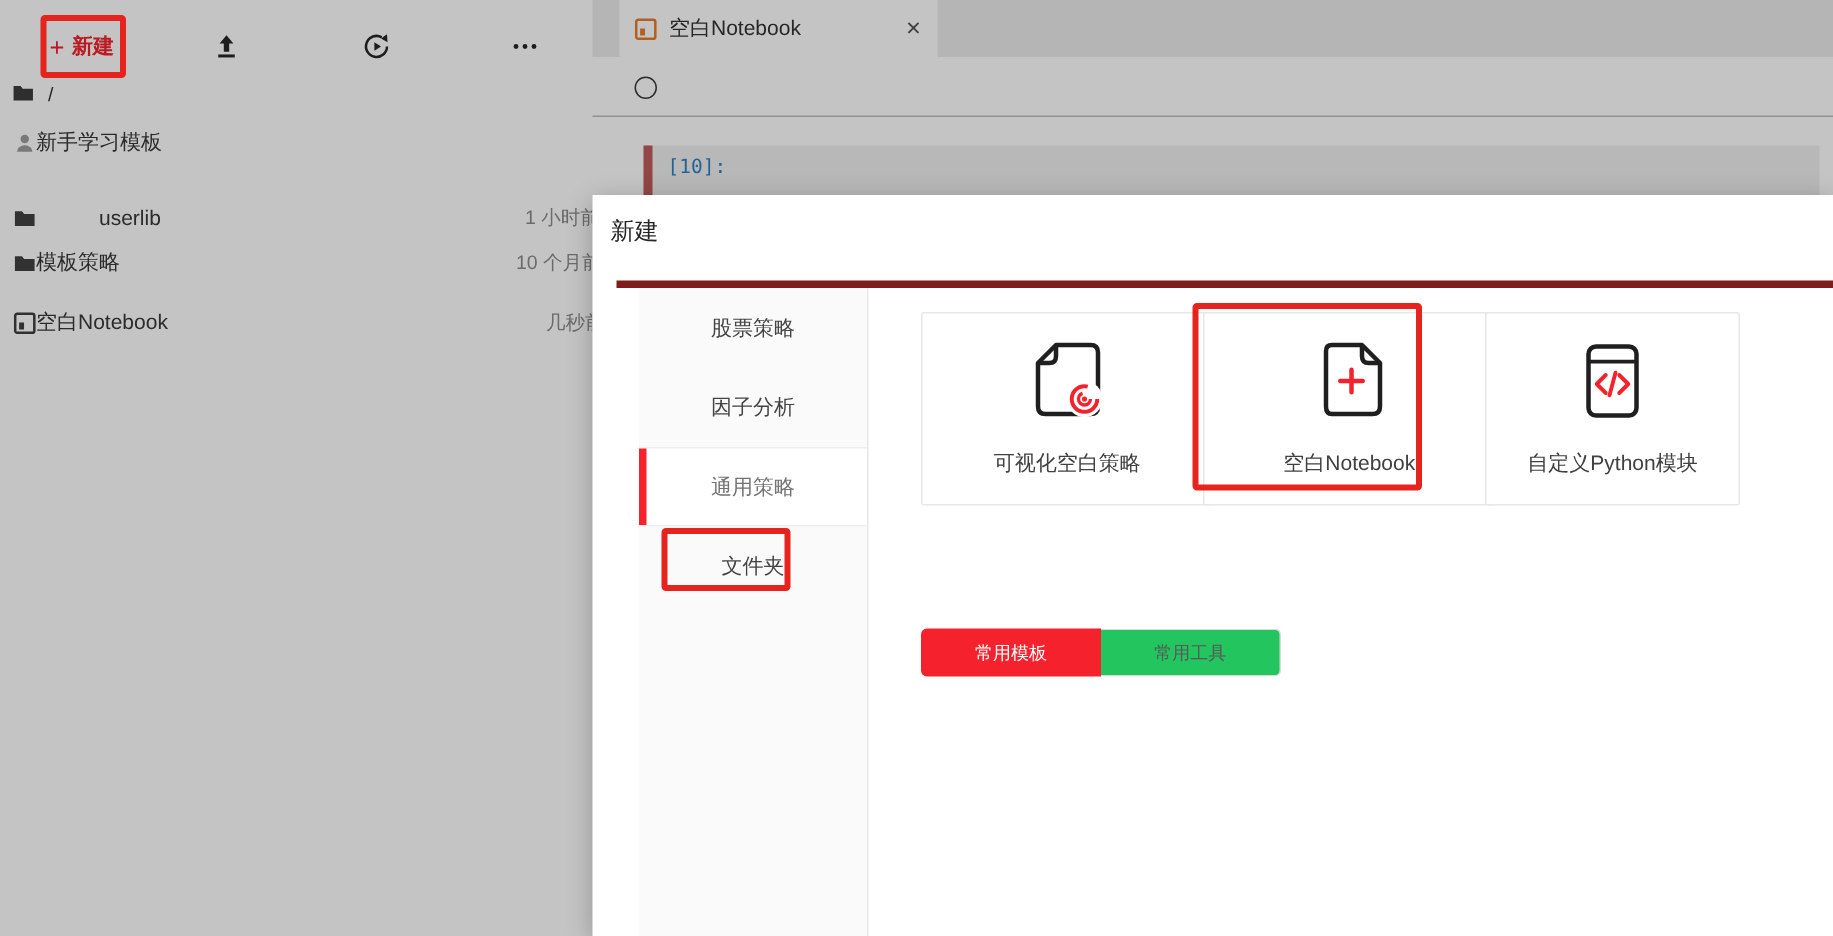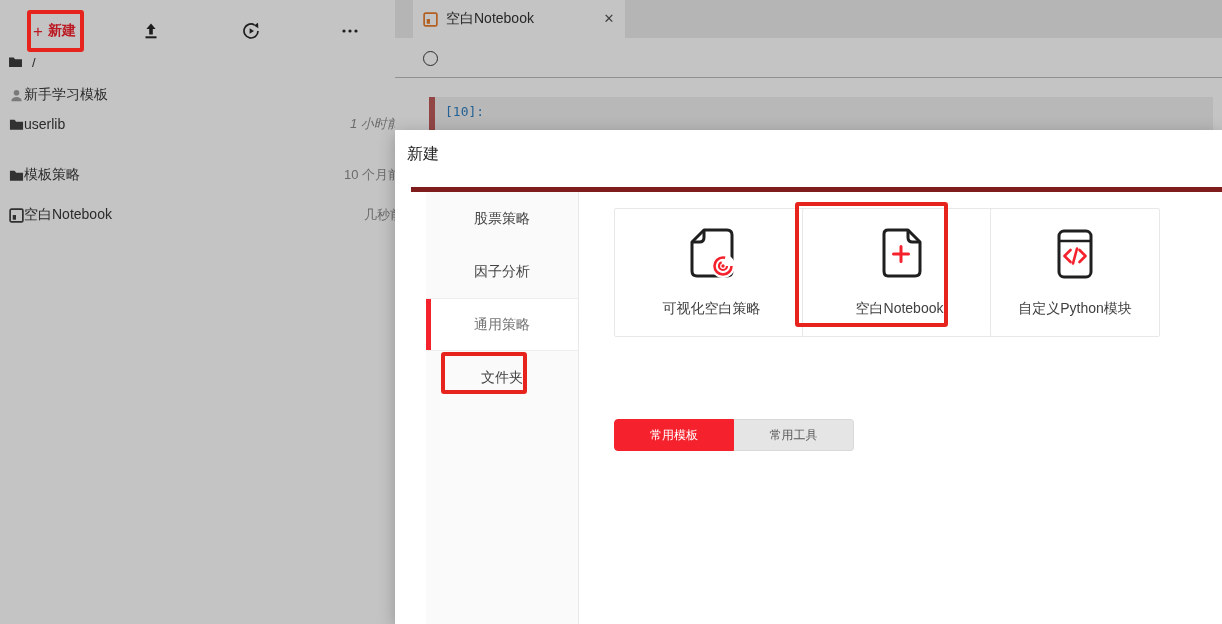--- a/index.html
+++ b/index.html
@@ -69,21 +69,21 @@
           border-radius:2px; cursor:pointer; }
   .card .cicon { position:absolute; left:50%; top:14px; transform:translateX(-50%); width:64px; height:64px; }
   .card .clabel { position:absolute; left:0; bottom:18px; width:100%; text-align:center; font-size:14px; color:#404040; }
   .card.c0 { left:0; }
   .card.c1 { left:188px; }
   .card.c2 { left:376px; width:170px; }
 
   .seg-tabs { position:absolute; left:203px; top:227px; display:flex; }
   .seg { width:120px; height:32px; line-height:30px; text-align:center; font-size:12px; cursor:pointer; }
   .seg.active { background:#f5222d; color:#fff; border:1px solid #f5222d; border-radius:4px 0 0 4px; }
-  .seg.idle { background:#e5e5e5; color:#595959; border:1px solid #d9d9d9; border-left:none; border-radius:0 4px 4px 0; }
+  .seg.idle { background:#22c55e; color:#595959; border:1px solid #d9d9d9; border-left:none; border-radius:0 4px 4px 0; }
 
   
   .anno { position:absolute; border:4px solid #e6231d; border-radius:3px; z-index:20; pointer-events:none; }
   .anno1 { left:27px; top:10px; width:57px; height:42px; }
   .anno2 { left:441px; top:352px; width:86px; height:42px; }
   .anno3 { left:795px; top:202px; width:153px; height:125px; }
 
   svg { display:block; }
 </style>
 </head>
@@ -129,26 +129,26 @@
       </div>
 
       <div class="sb-row" style="top:79px;">
         <svg class="ric" viewBox="0 0 16 16">
           <circle cx="8" cy="5" r="3" fill="#9e9e9e"></circle>
           <path d="M2.5 14 a5.5 4.5 0 0 1 11 0 Z" fill="#9e9e9e"></path>
         </svg>
         <span class="rname">新手学习模板</span>
       </div>
 
-      <div class="sb-row" style="top:108px;">
+      <div class="sb-row" style="top:129px;gap:42px;">
         <svg class="ric" viewBox="0 0 16 13">
           <path d="M1 1.5 h5 l1.6 2 H15 v8.5 H1 Z" fill="#424242"></path>
         </svg>
         <span class="rname">userlib</span>
-        <span class="sb-time" style="left:350px;font-style:italic;">1 小时前</span>
+        <span class="sb-time" style="left:350px;">1 小时前</span>
       </div>
 
       <div class="sb-row" style="top:159px;">
         <svg class="ric" viewBox="0 0 16 13">
           <path d="M1 1.5 h5 l1.6 2 H15 v8.5 H1 Z" fill="#424242"></path>
         </svg>
         <span class="rname">模板策略</span>
         <span class="sb-time" style="left:344px;">10 个月前</span>
       </div>
 

